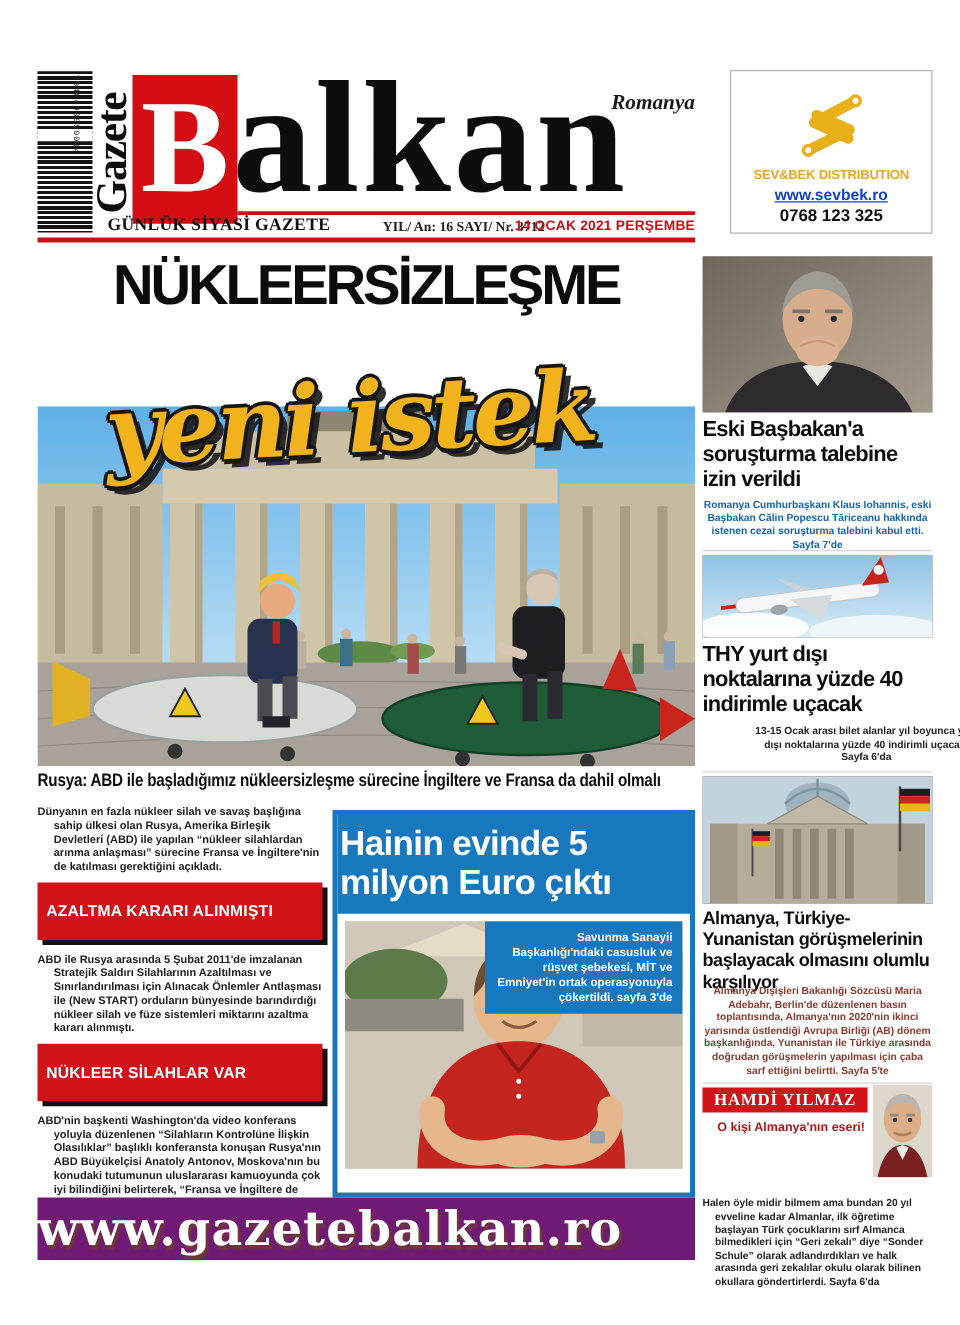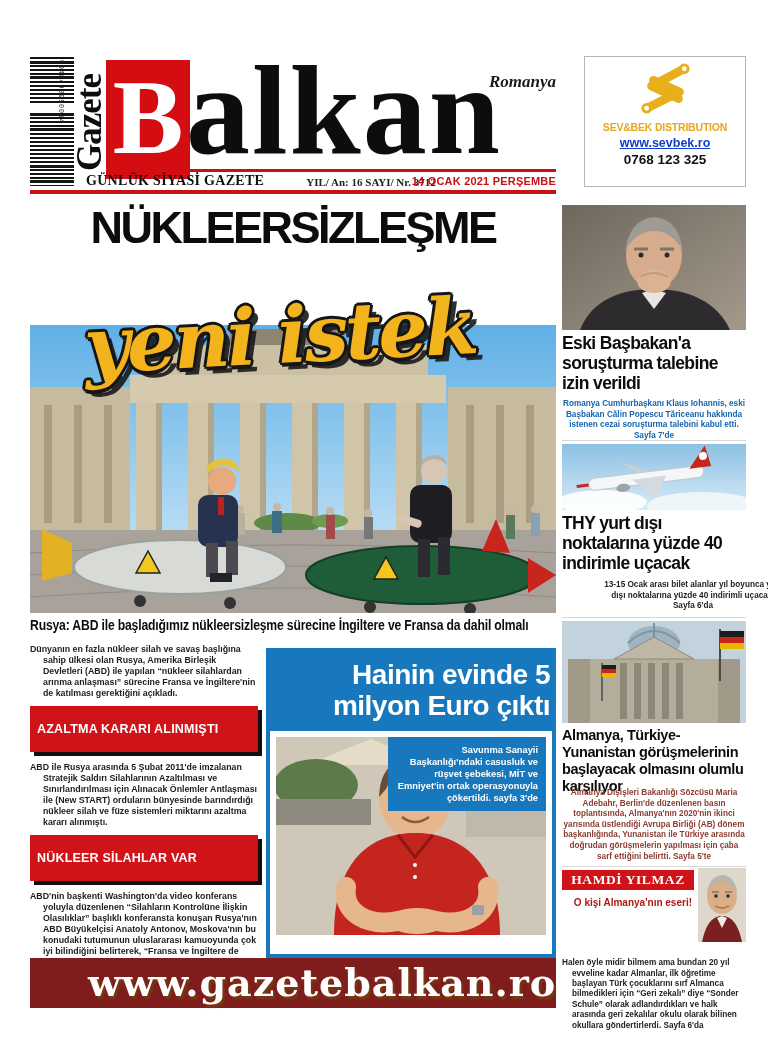--- a/index.html
+++ b/index.html
@@ -26,21 +26,21 @@
     font-size:128px;line-height:120px;letter-spacing:2px;color:#0d0d0d;}
   .romanya{left:436px;top:72px;width:120px;text-align:right;font-family:"Liberation Serif",serif;
     font-style:italic;font-weight:bold;font-size:17px;color:#1a1a1a;}
   .rule-under-alkan{left:190px;top:169px;width:366px;height:3px;background:#c81016;}
   .tagline{left:86px;top:173px;font-family:"Liberation Serif",serif;font-weight:bold;font-size:14px;letter-spacing:.3px;}
   .issue{left:276px;top:176px;width:190px;text-align:center;font-family:"Liberation Serif",serif;font-weight:bold;font-size:11px;color:#222;}
   .edition-date{left:410px;top:175px;width:146px;text-align:right;color:#c81016;font-weight:800;font-size:11px;letter-spacing:.2px;}
   .rule-main{left:30px;top:190px;width:526px;height:4px;background:#c81016;}
 
   
-  .ad-box{left:584px;top:56px;width:162px;height:131px;border:1px solid #b5b5b5;background:#fff;text-align:center;box-sizing:border-box;padding-top:3px;}
+  .ad-box{left:584px;top:56px;width:162px;height:131px;border:1px solid #b5b5b5;background:#fff;text-align:center;box-sizing:border-box;padding-top:15px;}
   .ad-name{color:#e8a81c;font-weight:800;font-size:10.5px;letter-spacing:-.2px;margin-top:1px;}
   .ad-url{display:block;color:#1440c8;font-weight:800;font-size:12.5px;text-decoration:underline;margin-top:3px;}
   .ad-phone{color:#111;font-weight:800;font-size:13.5px;margin-top:2px;}
 
   
   .headline{left:30px;top:199px;width:526px;text-align:center;font-weight:900;
     font-size:45px;line-height:58px;letter-spacing:-2.5px;color:#0c0c0c;}
   .lead-photo{left:30px;top:325px;width:526px;height:288px;}
   .overlay-script{left:48px;top:290px;width:464px;text-align:center;z-index:6;
     font-family:"DejaVu Serif",serif;font-style:italic;font-weight:bold;font-size:78px;
@@ -51,30 +51,30 @@
     white-space:nowrap;transform:scaleX(.84);transform-origin:0 50%;letter-spacing:-.2px;color:#0d0d0d;}
 
   .left-col{left:30px;top:644px;width:228px;}
   .body-par{font-size:8.8px;line-height:11px;font-weight:600;color:#1d1d1d;
     padding-left:13px;text-indent:-13px;margin:0 0 7px 0;}
   .red-subhead{background:#d01318;color:#fff;font-weight:800;font-size:12.5px;letter-spacing:.2px;
     padding:16px 7px;margin:6px 0 10px 0;box-shadow:4px 4px 0 #101010;}
 
   
   .euro-box{left:266px;top:648px;width:290px;height:310px;border:4px solid #1878be;box-sizing:border-box;background:#fff;}
-  .euro-head{background:#1878be;color:#fff;text-align:right;font-weight:800;font-size:28px;
+  .euro-head{background:#1878be;color:#fff;text-align:left;font-weight:800;font-size:28px;
     line-height:1.12;letter-spacing:-.5px;padding:7px 2px 9px 2px;}
   .euro-photo{position:relative;margin:6px;height:198px;overflow:hidden;background:#cfc8b8;}
   .euro-caption{position:absolute;top:0;right:0;width:158px;background:#1878be;color:#fff;
     font-size:9.3px;line-height:12px;font-weight:700;text-align:right;padding:7px 8px;box-sizing:border-box;}
 
   
-  .site-banner{left:30px;top:958px;width:526px;height:50px;background:#7f1d1d;z-index:8;
+  .site-banner{left:30px;top:958px;width:526px;height:50px;background:#701a75;z-index:8;
     color:#fff;font-family:"DejaVu Serif",serif;font-weight:bold;font-size:38px;
-    text-align:right;line-height:50px;letter-spacing:1px;
+    text-align:left;line-height:50px;letter-spacing:1px;
     text-shadow:2px 3px 2px rgba(110,80,5,.6);}
 
   
   .sb{left:562px;width:184px;}
   .sb-photo{overflow:hidden;background:#888;}
   .sb-head{font-weight:800;text-align:left;color:#0d0d0d;}
   .h1a{top:334px;font-size:17.5px;line-height:1.13;letter-spacing:-.6px;}
   .h2a{top:514px;font-size:17.5px;line-height:1.13;letter-spacing:-.6px;}
   .h3a{top:727px;font-size:14.5px;line-height:1.18;letter-spacing:-.4px;}
   .sb-sub{font-size:8.2px;line-height:10.6px;font-weight:700;text-align:center;}

